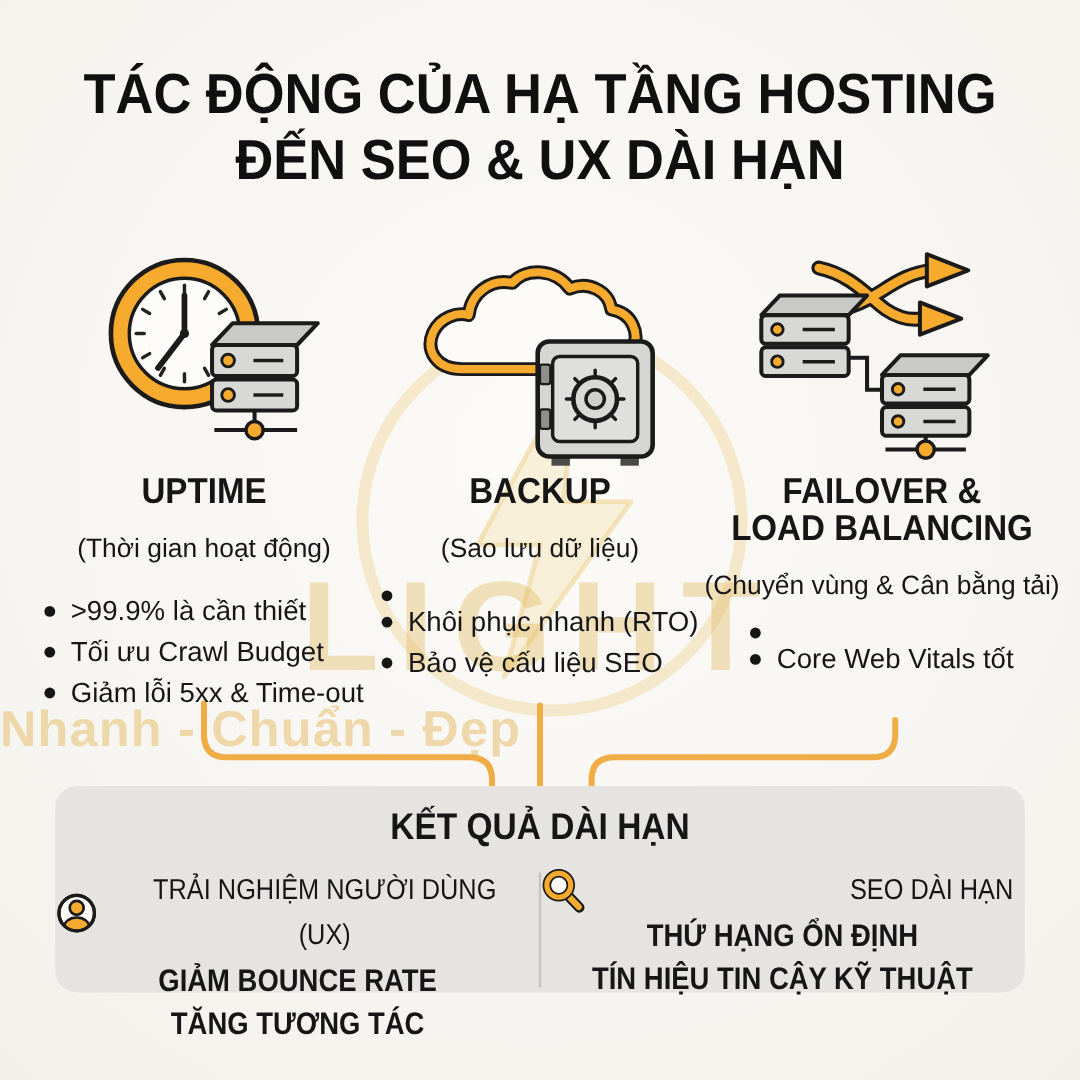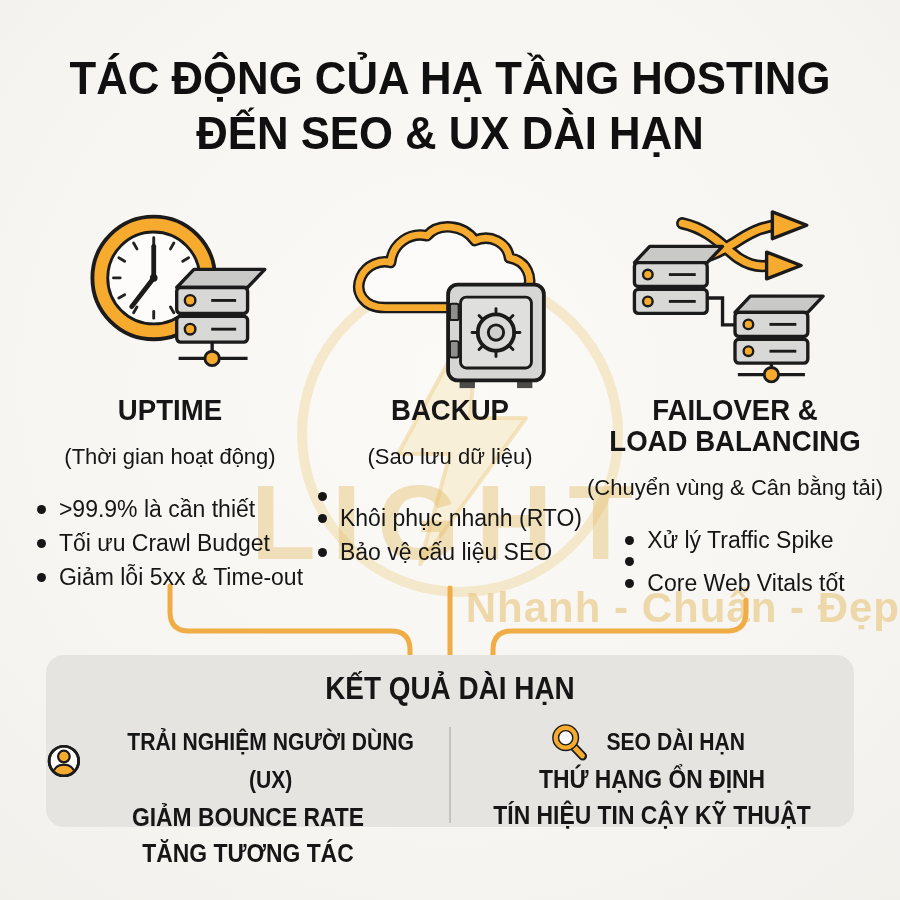--- a/index.html
+++ b/index.html
@@ -5,21 +5,21 @@
   html,body{margin:0;padding:0;background:#ffffff;}
   .canvas{
     position:relative;width:900px;height:900px;overflow:hidden;
     background:radial-gradient(circle at 50% 42%, #FBFAF7 0%, #F7F5F1 65%, #F2F0EB 100%);
     font-family:"Liberation Sans", sans-serif;color:#161616;
   }
   
   .wm-bolt{position:absolute;left:288px;top:262px;width:344px;height:344px;z-index:0;}
   .wm-brand{position:absolute;left:0;right:0;top:462px;z-index:0;text-align:center;
     font-size:106px;font-weight:bold;letter-spacing:16px;color:rgba(226,184,94,.40);}
-  .wm-tagline{position:absolute;left:0;right:0;top:584px;z-index:0;text-align:right;
+  .wm-tagline{position:absolute;left:0;right:0;top:584px;z-index:0;text-align:left;
     font-size:42px;font-weight:bold;letter-spacing:1px;color:rgba(230,192,112,.55);}
   
   .main-title{position:absolute;left:0;right:0;top:50px;margin:0;z-index:2;text-align:center;
     font-size:47px;font-weight:bold;line-height:55px;transform:scaleX(.93);transform-origin:50% 50%;
     letter-spacing:0px;color:#101010;}
   
   .col{position:absolute;top:208px;z-index:2;text-align:center;}
   .col-uptime{left:25px;width:290px;}
   .col-backup{left:315px;width:270px;}
   .col-failover{left:580px;width:310px;}
@@ -33,22 +33,22 @@
   
   .connectors{position:absolute;left:0;top:0;z-index:1;}
   
   .result{position:absolute;left:46px;top:655px;width:808px;height:172px;z-index:2;
     background:#E5E4E1;border-radius:18px;}
   .result-title{margin:16px 0 0;text-align:center;font-size:31px;font-weight:bold;line-height:36px;
     transform:scaleX(.90);transform-origin:50% 50%;}
   .result-grid{display:flex;margin-top:16px;}
   .half{width:50%;text-align:center;}
   .divider{position:absolute;left:403px;top:72px;width:2px;height:96px;background:#C4C3C0;}
-  .half-heading{display:flex;align-items:center;justify-content:center;gap:9px;
-    font-size:24px;font-weight:bold;line-height:38px;}
+  .half-heading{display:flex;align-items:center;justify-content:space-between;gap:9px;
+    font-size:24px;font-weight:normal;line-height:38px;}
   .half-heading .ht{display:inline-block;transform:scaleX(.88);transform-origin:50% 50%;}
   .half-line{margin-top:0;font-size:26px;font-weight:bold;line-height:36px;
     transform:scaleX(.88);transform-origin:50% 50%;}
   .half-lines{margin-top:0;}
 </style>
 </head>
 <body>
 
 <div class="canvas">
 
@@ -190,24 +190,20 @@
         <line x1="161" y1="149.5" x2="189" y2="149.5" stroke="#1b1b1b" stroke-width="3"></line>
         <line x1="163" y1="162" x2="163" y2="174" stroke="#1b1b1b" stroke-width="3.5"></line>
         <line x1="128" y1="174" x2="198" y2="174" stroke="#1b1b1b" stroke-width="3.5"></line>
         <circle cx="163" cy="174" r="7.5" fill="#F6AB2F" stroke="#1b1b1b" stroke-width="3"></circle>
       </svg>
     </div>
     <div class="col-heading">FAILOVER &amp;</div>
     <div class="col-heading2">LOAD BALANCING</div>
     <div class="col-sub">(Chuyển vùng &amp; Cân bằng tải)</div>
     <ul class="bullets">
-      <li>
-          <span class="dot"></span>
-          <span>Xử lý Traffic Spike</span>
-        </li>
       <li>
           <span class="dot"></span>
         </li>
       <li>
           <span class="dot"></span>
           <span>Core Web Vitals tốt</span>
         </li>
     </ul>
   </div>
 

